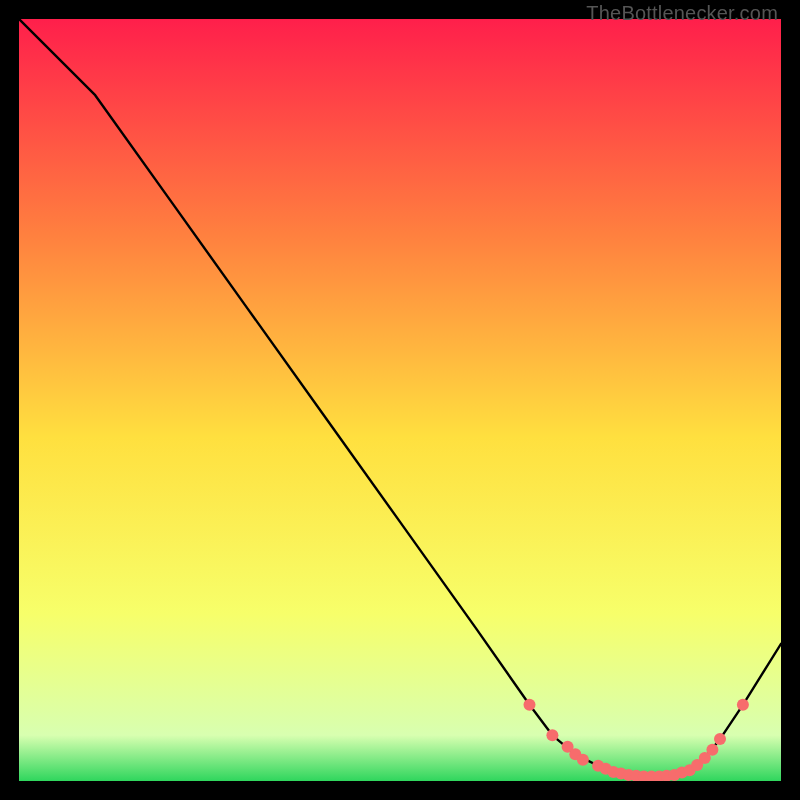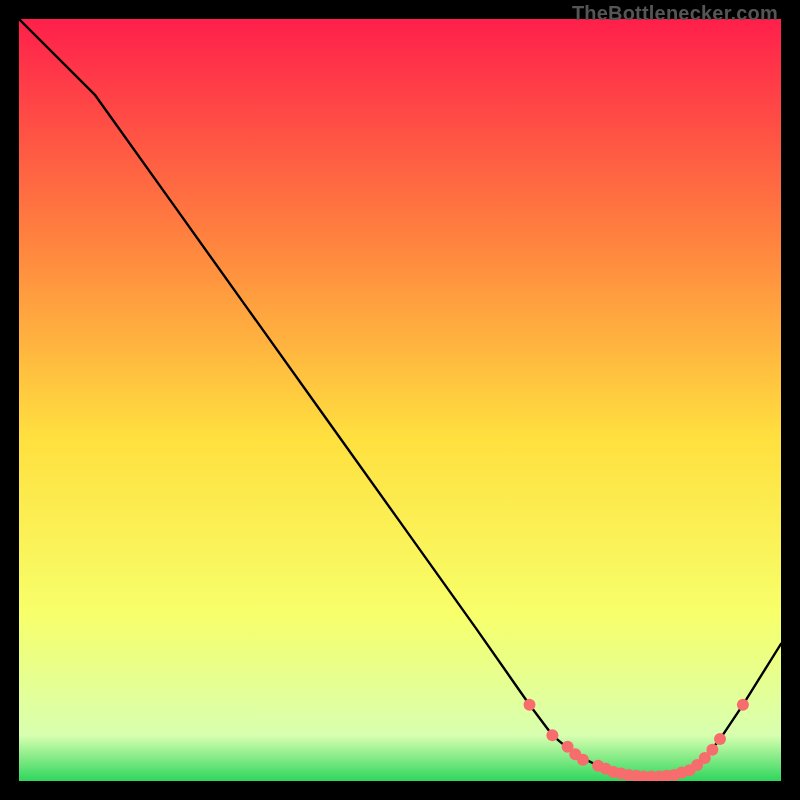--- a/index.html
+++ b/index.html
@@ -26,21 +26,21 @@
     top: 0;
     width: 762px;
     height: 762px;
   }
   .watermark {
     position: absolute;
     top: 2px;
     right: 22px;
     color: #555;
     font-size: 20px;
-    font-weight: 700;
+    font-weight: 400;
     letter-spacing: 0.2px;
   }
   svg { display: block; }
 </style>
 </head>
 <body>
 
 <div class="frame">
   <svg class="plot" viewBox="0 0 762 762">
     <defs>

